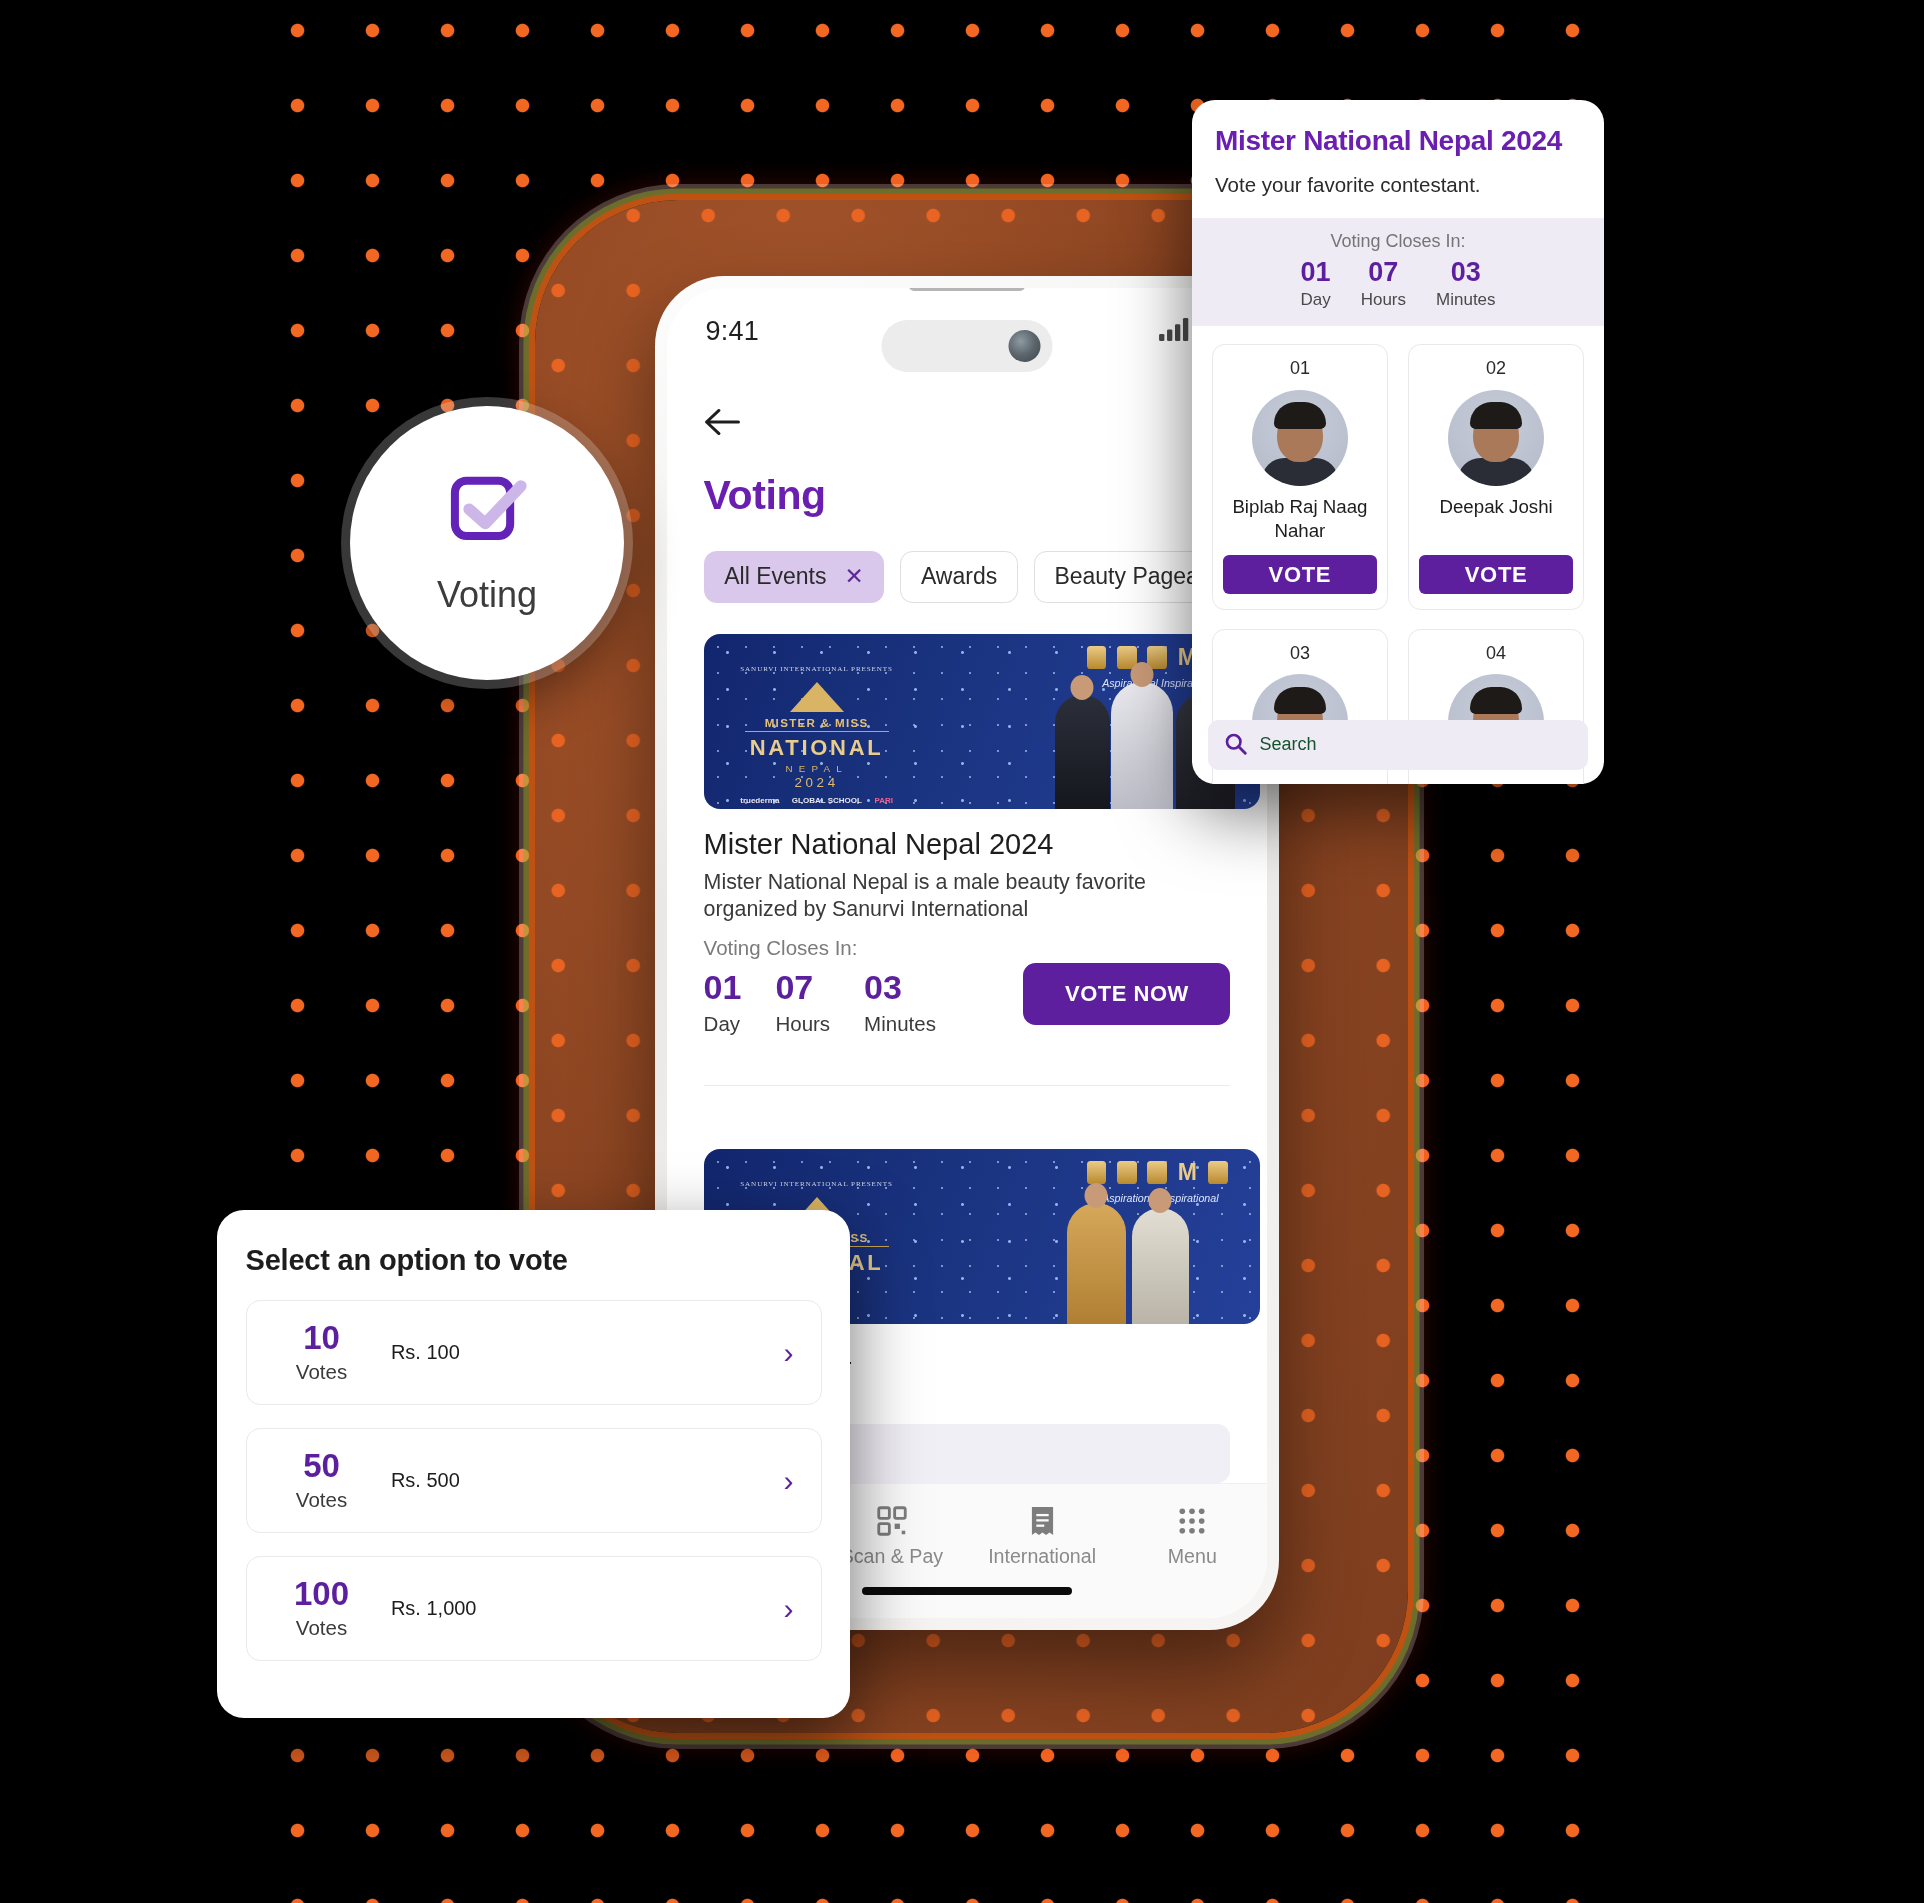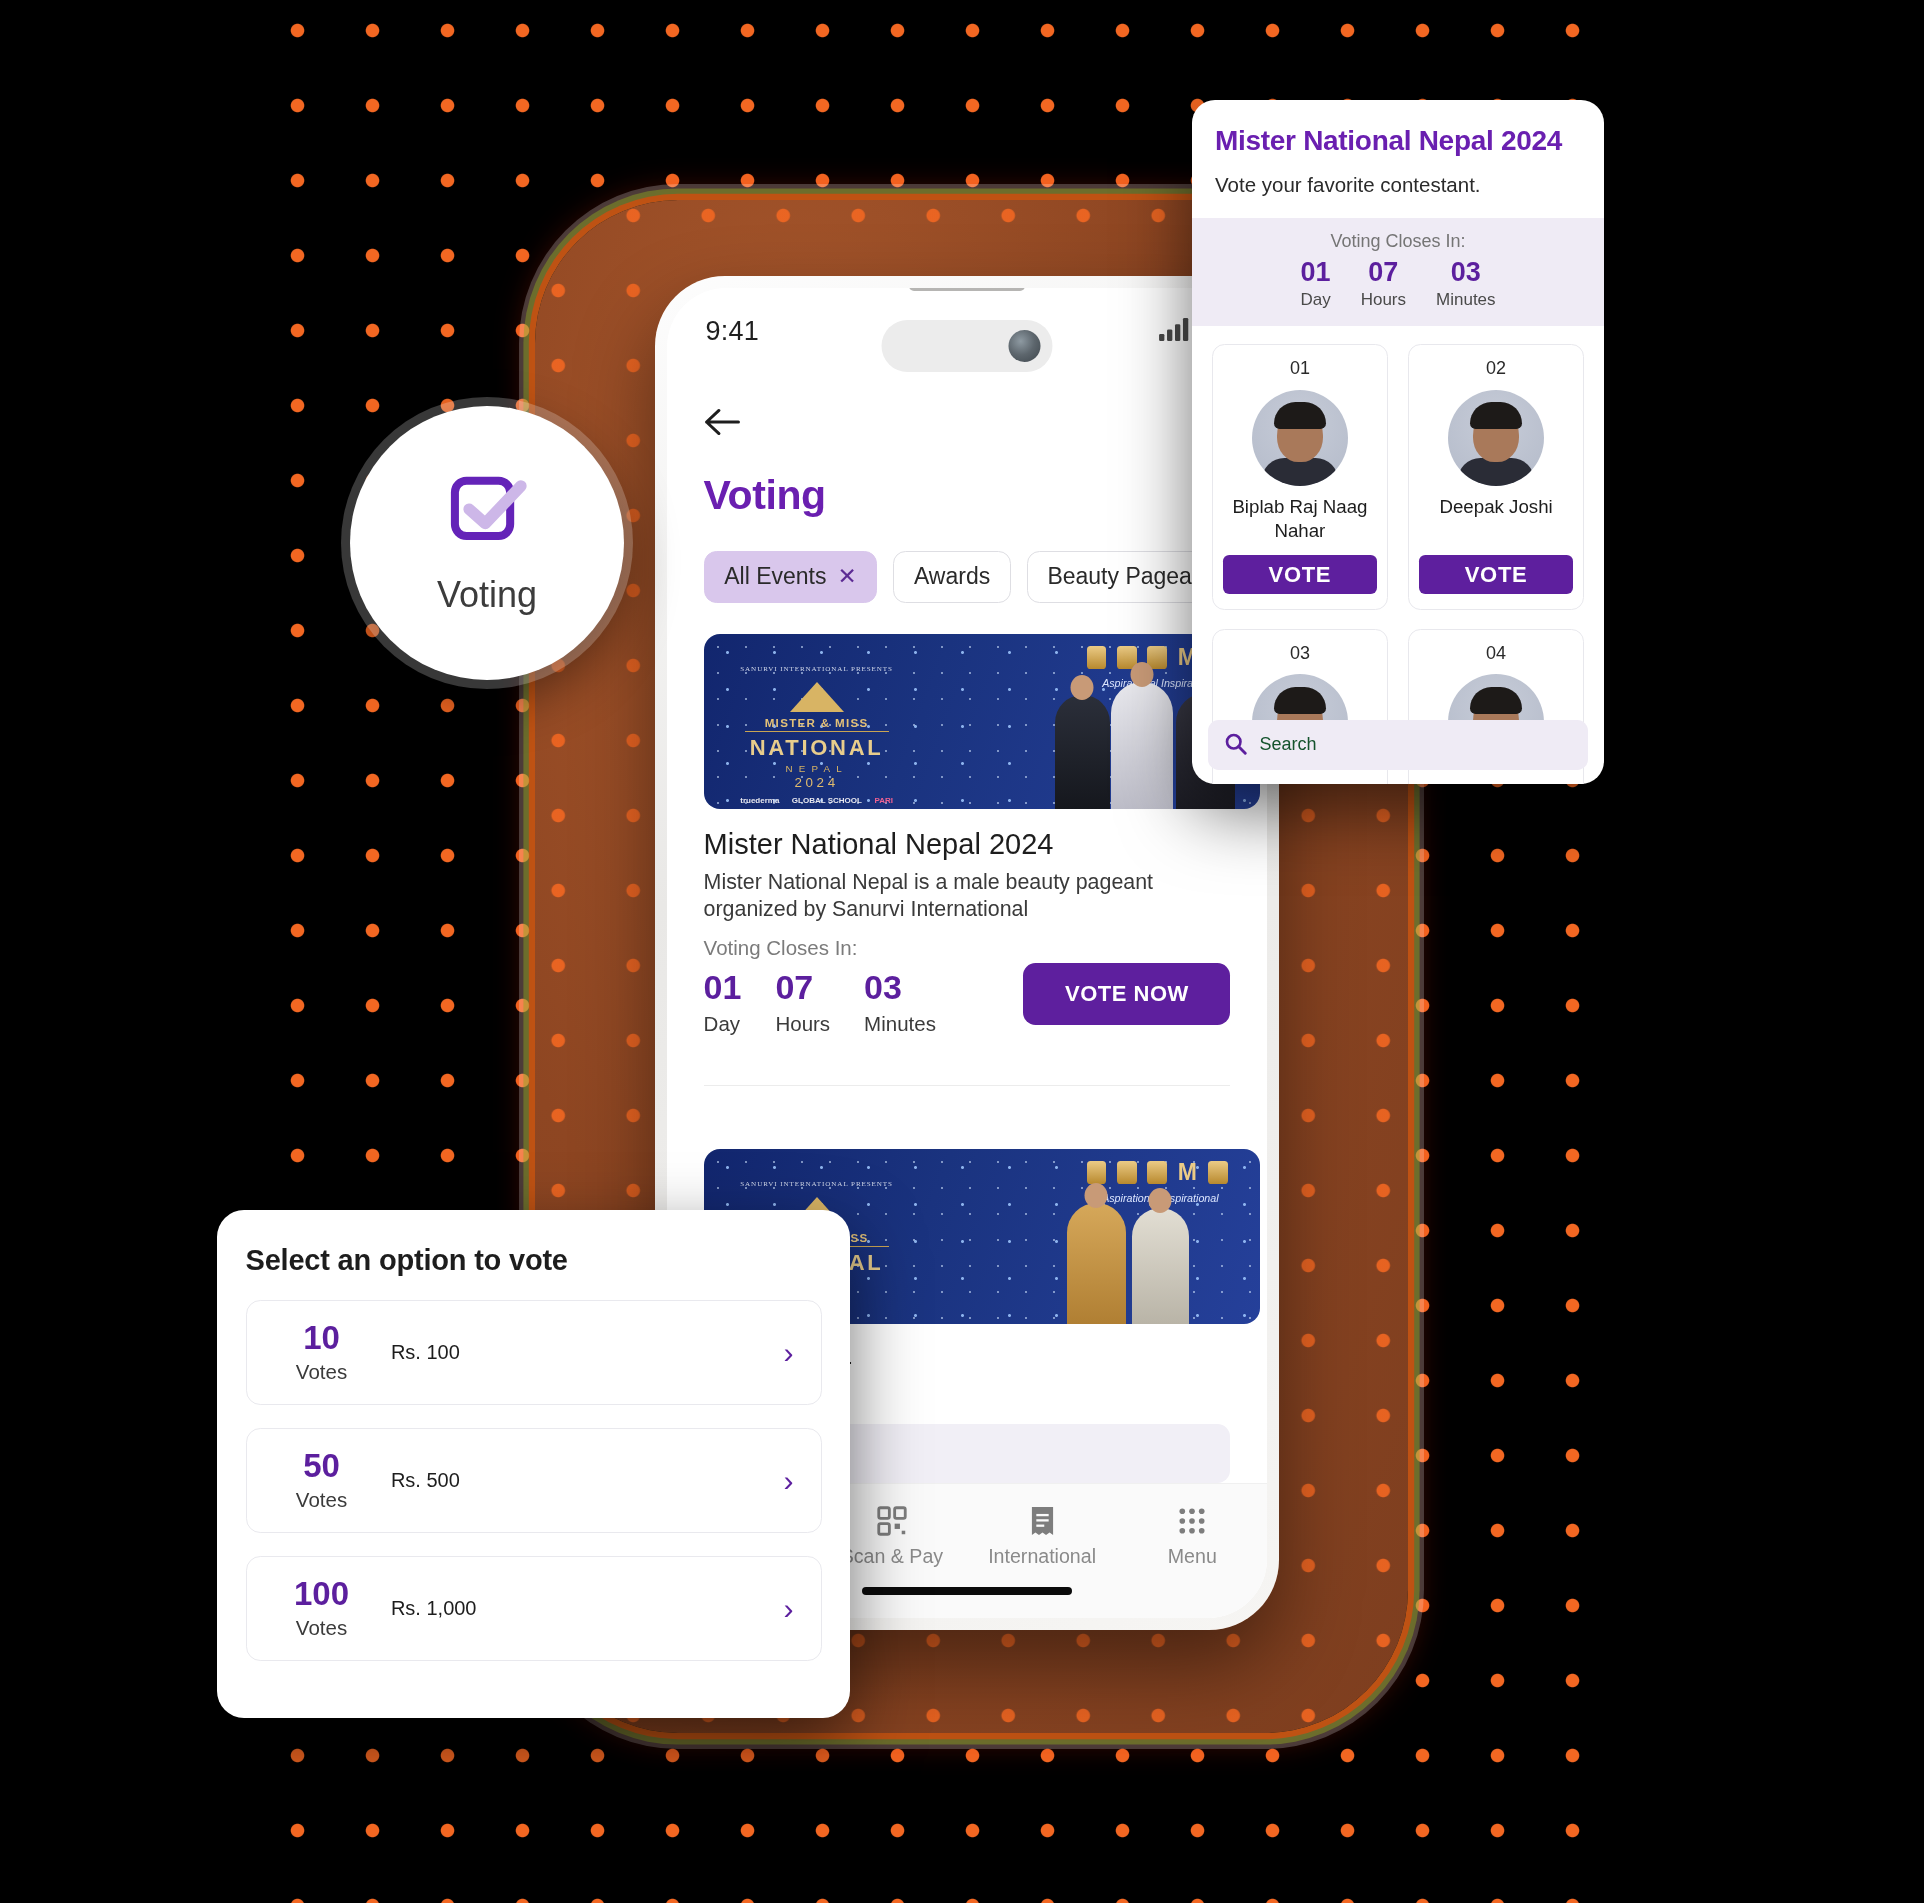--- a/index.html
+++ b/index.html
@@ -100,21 +100,21 @@
   }
 
   
   .chiprow{
     position:absolute; top:263px; left:37px; right:0;
     display:flex; gap:16px; align-items:center;
   }
   .chip{
     height:52px; padding:0 19.6px; border-radius:12.5px;
     border:0.9px solid #dedee3; background:#fff;
-    display:flex; align-items:center; gap:11px;
+    display:flex; align-items:center; gap:18px;
     font-size:23px; color:#2a2a2a; white-space:nowrap;
   }
   .chip.active{ background:#D9C7EC; border-color:#D9C7EC; }
   .chip .x{ color:#5c2a94; font-size:23px; line-height:1; }
 
   
   .banner{
     position:absolute; left:37px; width:556px; height:175px;
     border-radius:16px; overflow:hidden;
     background:linear-gradient(110deg,#12266e 0%,#1a337f 40%,#25409a 100%);
@@ -366,21 +366,21 @@
           <div class="fig m2">
               <span class="head"></span>
             </div>
           <div class="fig m3">
               <span class="head"></span>
             </div>
         </div>
       </div>
 
       <div class="evt-title">Mister National Nepal 2024</div>
-      <div class="evt-desc">Mister National Nepal is a male beauty pageant organized by Sanurvi International</div>
+      <div class="evt-desc">Mister National Nepal is a male beauty favorite organized by Sanurvi International</div>
       <div class="evt-closes">Voting Closes In:</div>
 
       <div class="cd">
         <div class="cd-cell">
           <div class="cd-num">01</div>
           <div class="cd-lab">Day</div>
         </div>
         <div class="cd-cell">
           <div class="cd-num">07</div>
           <div class="cd-lab">Hours</div>

